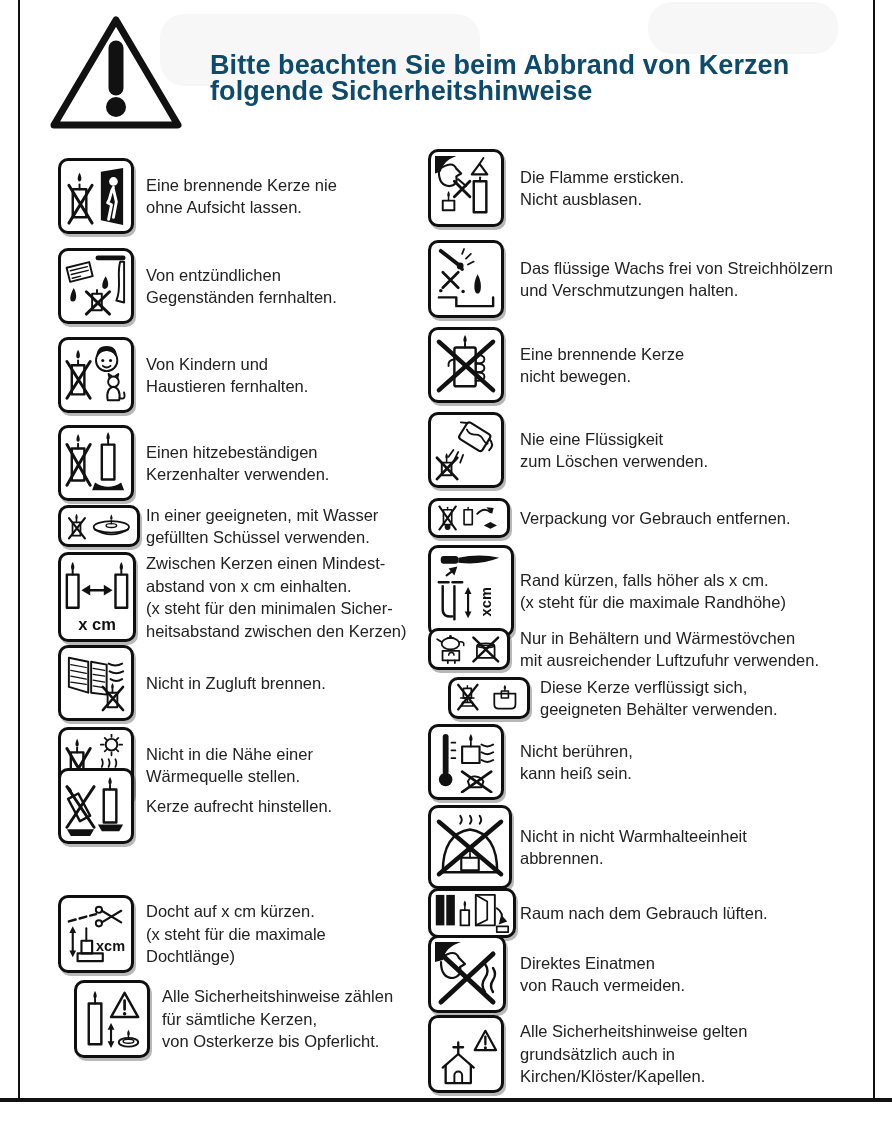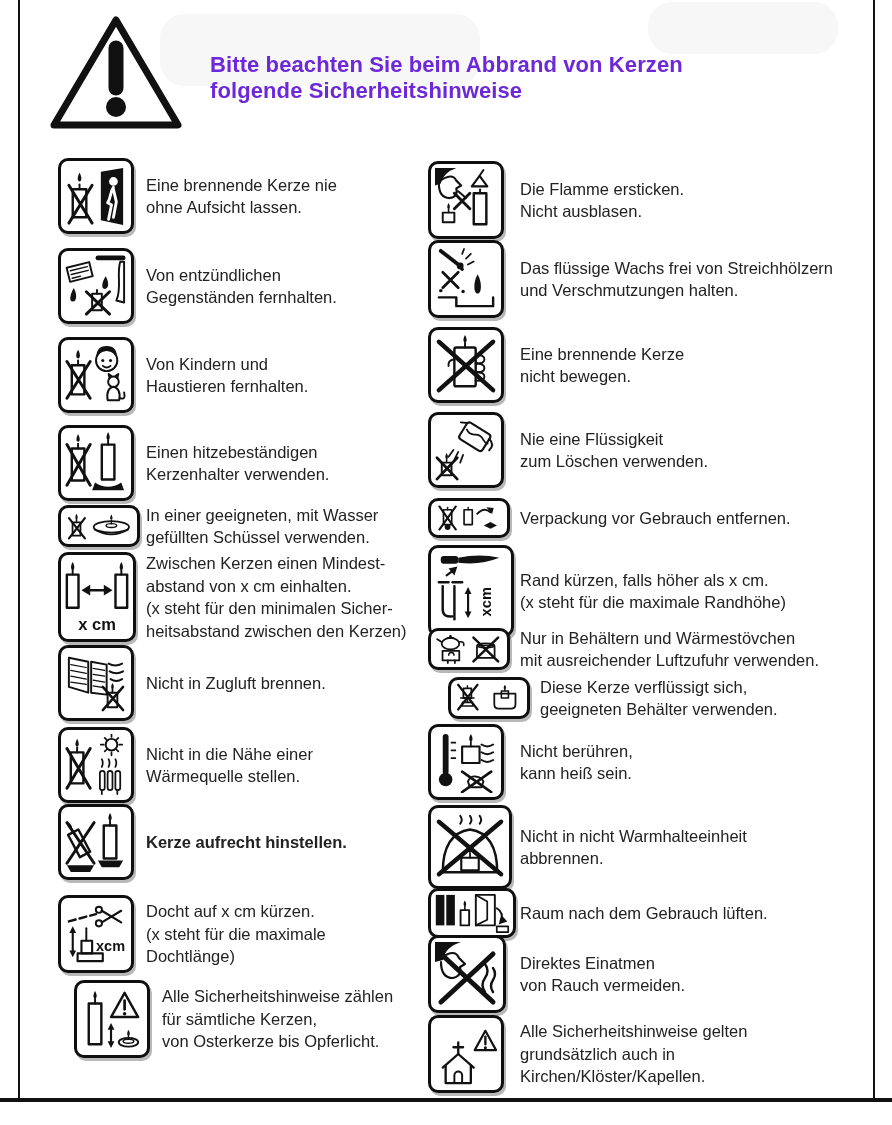--- a/index.html
+++ b/index.html
@@ -2,21 +2,21 @@
 <html><head>
 <meta charset="utf-8">
 <style>
   html,body{margin:0;padding:0;background:#ffffff;}
   body{width:892px;height:1125px;position:relative;font-family:"Liberation Sans",sans-serif;color:#1c1c1c;overflow:hidden;}
   .frame-left{position:absolute;left:18px;top:0;width:2px;height:1101px;background:#111;}
   .frame-right{position:absolute;left:873px;top:0;width:2px;height:1101px;background:#111;}
   .frame-bottom{position:absolute;left:0;top:1098px;width:892px;height:4px;background:#111;}
   .smudge{position:absolute;background:#f7f7f7;border-radius:24px;}
   .header-triangle{position:absolute;left:48px;top:12px;width:136px;height:120px;}
-  .page-title{position:absolute;left:210px;top:52px;font-size:22px;font-weight:bold;line-height:26px;white-space:pre-line;color:#6d28d9;letter-spacing:.1px;}
+  .page-title{position:absolute;left:210px;top:52px;font-size:27px;font-weight:bold;line-height:26px;white-space:pre-line;color:#0c4a6e;letter-spacing:.1px;}
   .row{position:absolute;display:flex;align-items:center;}
   .icell{flex:0 0 auto;display:flex;align-items:center;}
   .col-l .icell{width:88px;}
   .col-r .icell{width:92px;}
   .pict{border:3px solid #0f0f0f;border-radius:10px;background:#fff;display:flex;align-items:center;justify-content:center;box-sizing:border-box;box-shadow:2px 3px 0 rgba(0,0,0,.28);}
   .pict svg{stroke:#111;fill:none;stroke-width:2.5;stroke-linecap:round;stroke-linejoin:round;}
   .txt{font-size:16.5px;line-height:22.5px;white-space:pre-line;color:#222;}
   .svgtext{font-family:"Liberation Sans",sans-serif;}
 </style>
 </head>
@@ -197,21 +197,21 @@
       <rect x="44" y="38" width="5" height="20" rx="2.5" stroke-width="1.8"></rect>
       <rect x="52" y="38" width="5" height="20" rx="2.5" stroke-width="1.8"></rect>
       <path d="M38,58 v4 M54,58 v4" stroke-width="1.8"></path>
     </svg>
   </div>
     </div>
   <div class="txt">Nicht in die Nähe einer
 Wärmequelle stellen.</div>
 </div>
 
-<div class="row col-l" style="left:58px;top:804px;height:76px;font-weight:bold;">
+<div class="row col-l" style="left:58px;top:768px;height:76px;">
   <div class="icell">
       <div class="pict" style="width:76px;height:76px;">
     <svg width="62" height="62" viewBox="0 0 64 64">
       <g transform="rotate(-28 16 36)">
         <rect x="10" y="20" width="12" height="26"></rect>
         <path d="M16,20 V15" stroke-width="2"></path>
         <path d="M16,8 C18.5,12.5 18,15.5 16,15.5 C14,15.5 13.5,12.5 16,8 Z" fill="#111" stroke="none"></path>
       </g>
       <path d="M2,12 L30,54 M30,12 L2,54" stroke-width="3"></path>
       <path d="M2,56 h28 l-4,7 h-20 z" fill="#111" stroke="none"></path>
@@ -266,21 +266,21 @@
       <path d="M49,53.5 V50" stroke-width="1.5"></path>
       <path d="M49,44 C51,47.5 50.5,50 49,50 C47.5,50 47,47.5 49,44 Z" fill="#111" stroke="none"></path>
     </svg>
   </div>
     </div>
   <div class="txt">Alle Sicherheitshinweise zählen
 für sämtliche Kerzen,
 von Osterkerze bis Opferlicht.</div>
 </div>
 
-<div class="row col-r" style="left:428px;top:161px;height:78px;">
+<div class="row col-r" style="left:428px;top:149px;height:78px;">
   <div class="icell">
       <div class="pict" style="width:76px;height:78px;">
     <svg width="62" height="64" viewBox="0 0 64 66">
       <path d="M0,0 H22 Q8,5 6,16 L0,18 Z" fill="#111" stroke="none"></path>
       <path d="M4,14 Q18,4 22,13 L27,18 22,21 Q24,30 15,31 Q4,31 4,16" stroke-width="2.2"></path>
       <path d="M8,46 h12 v10 h-12 z" stroke-width="2"></path>
       <path d="M14,46 V42" stroke-width="1.6"></path>
       <path d="M14,36 C16,39.5 15.5,42 14,42 C12.5,42 12,39.5 14,36 Z" fill="#111" stroke="none"></path>
       <path d="M24,24 L32,31" stroke-width="2"></path>
       <path d="M20,26 L36,42 M36,26 L20,42" stroke-width="3"></path>

